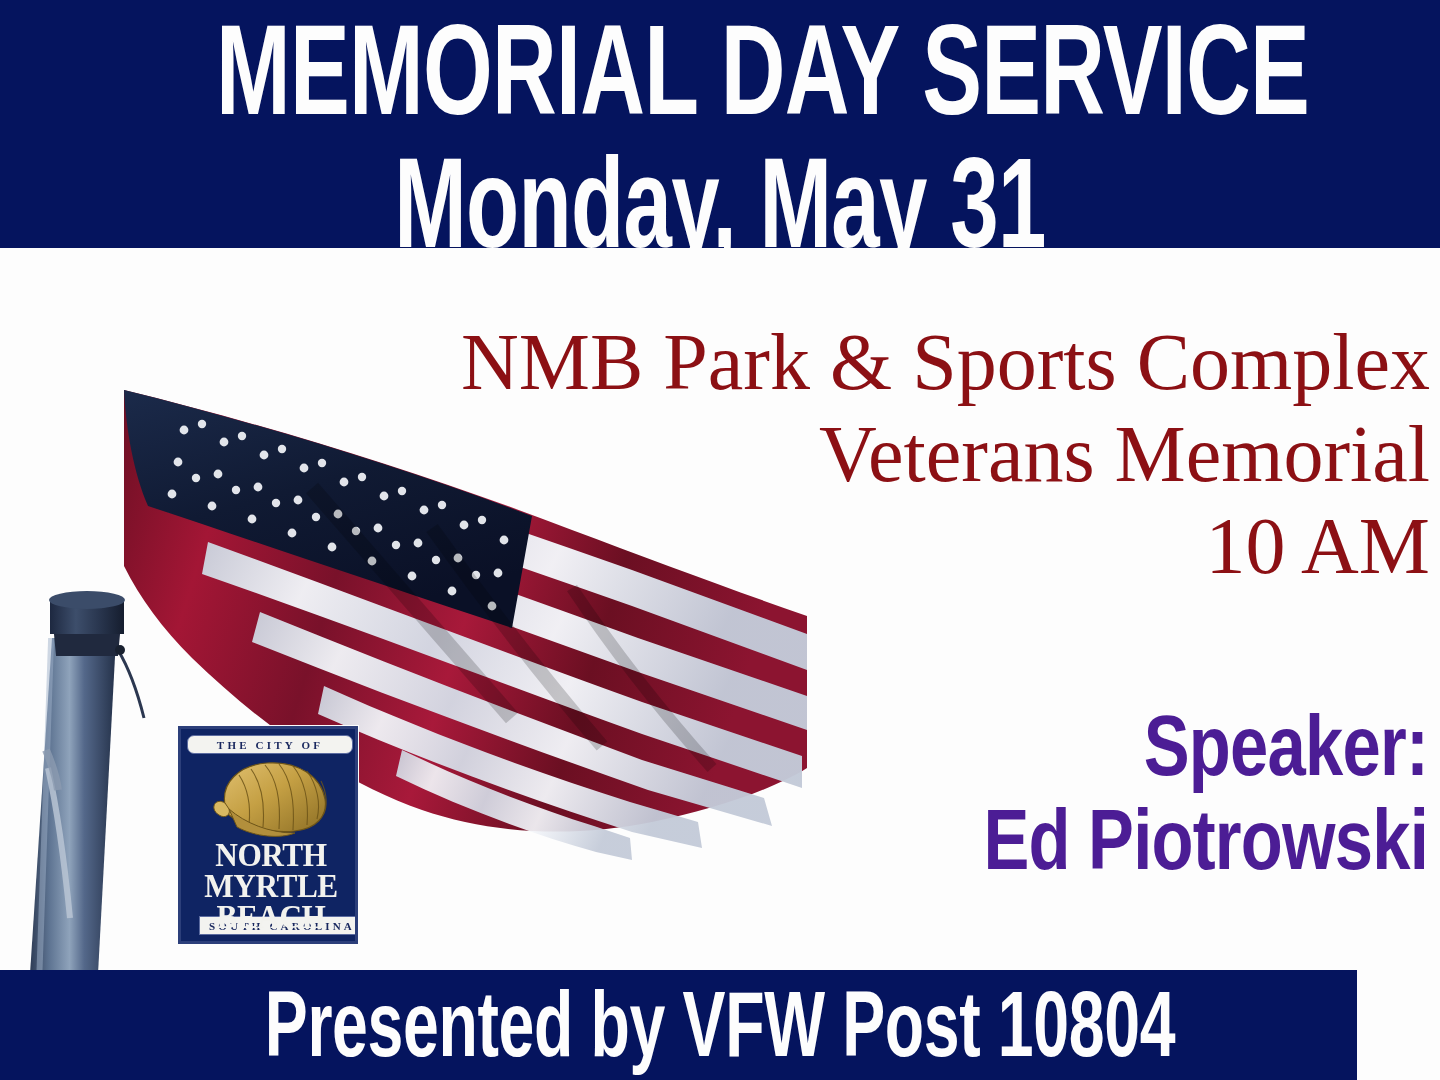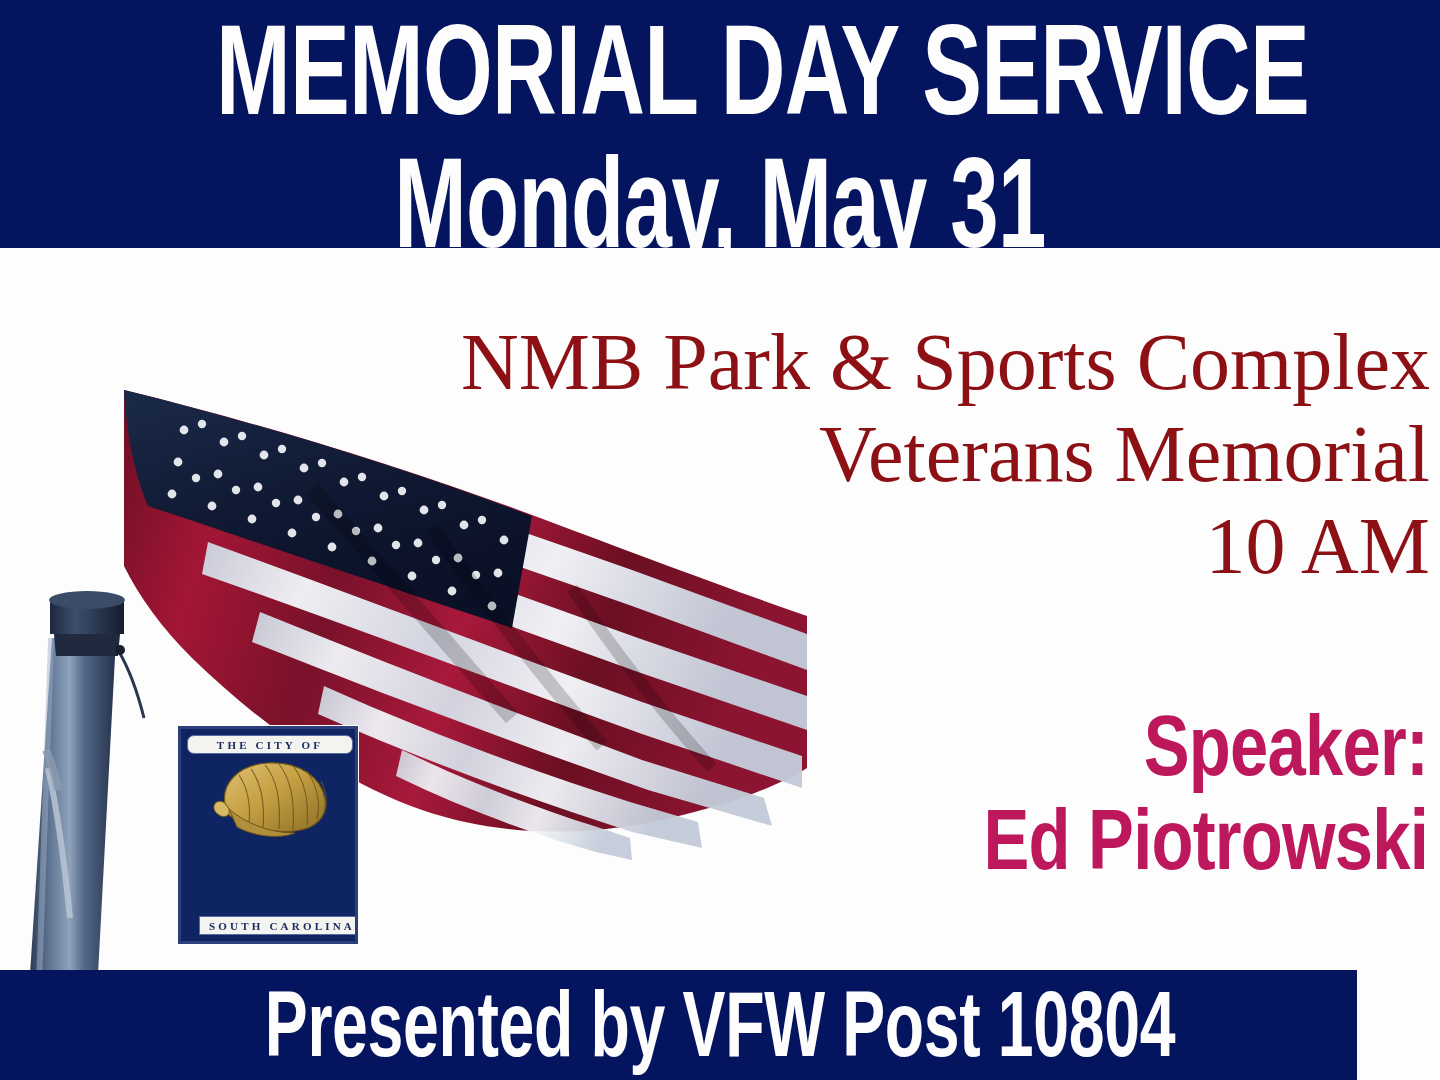--- a/index.html
+++ b/index.html
@@ -99,21 +99,21 @@
     white-space:nowrap;
     pointer-events:auto;
   }
 
   
   .speaker-block{
     position:absolute;
     right:24px; top:400px;
     width:640px;
     text-align:right;
-    color:#be185d;
+    color:#4c1d95;
     font-family:"Liberation Sans", sans-serif;
     font-weight:700;
     z-index:20;
   }
   .speaker-line{
     font-size:86px;
     line-height:94px;
     letter-spacing:-1px;
     white-space:nowrap;
     transform:scaleX(0.80);
@@ -355,20 +355,25 @@
           <path d="M70,8  C 82,22 86,44 84,72"></path>
           <path d="M84,7  C 96,22 100,44 98,73"></path>
           <path d="M98,9  C 110,24 114,44 112,68"></path>
           <path d="M112,14 C 122,28 126,46 122,62"></path>
           <path d="M126,24 C 132,36 133,50 128,58"></path>
         </g>
         <path d="M34,52 C 50,66 74,76 100,76 C 86,82 60,80 42,70 Z" fill="#b28f3c" stroke="#6d5418" stroke-width="1"></path>
         <path d="M30,46 C 20,40 14,52 24,58 C 30,62 36,58 34,52 Z" fill="#d8b862" stroke="#6d5418" stroke-width="1"></path>
       </svg>
 
+      <div class="logo-words">
+        <div>NORTH</div>
+        <div>MYRTLE</div>
+        <div>BEACH</div>
+      </div>
 
       <div class="logo-strip bottom">
         <span>SOUTH CAROLINA</span>
       </div>
     </div>
 
   </div>
 
   <div class="top-banner">
     <div class="headline">MEMORIAL DAY SERVICE</div>

